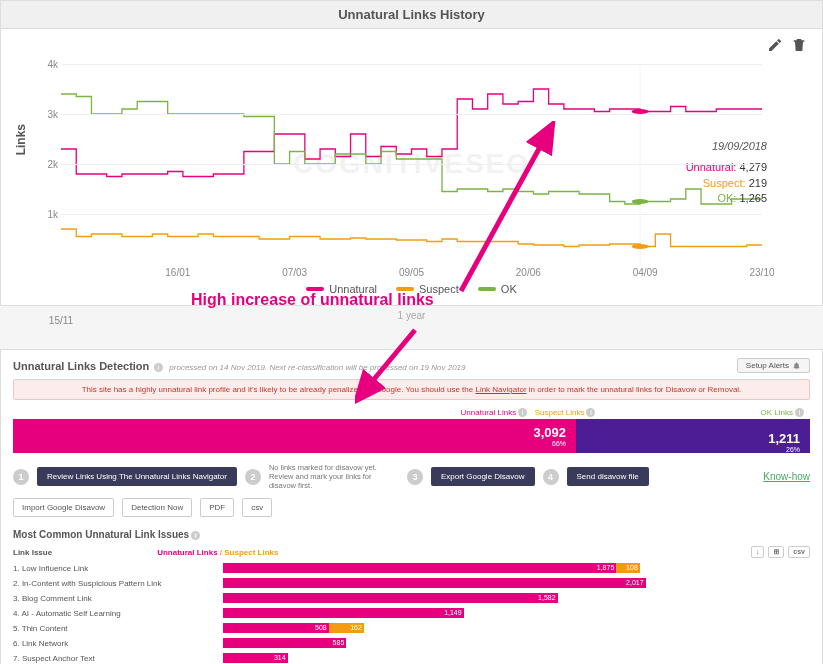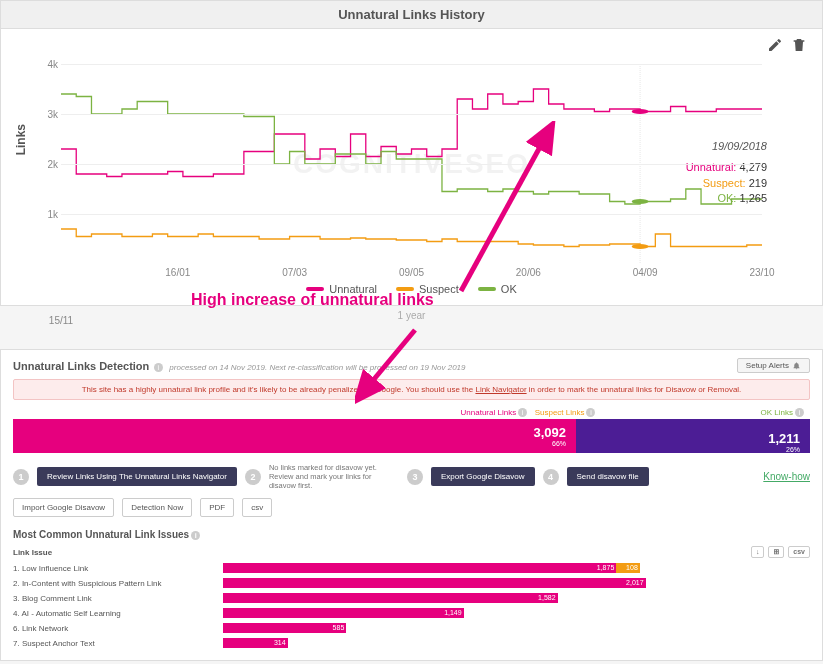--- a/index.html
+++ b/index.html
@@ -197,20 +197,21 @@
     <a href="#" class="know-how">Know-how</a>
     <button class="light-btn">Import Google Disavow</button>
     <button class="light-btn">Detection Now</button>
     <button class="light-btn">PDF</button>
     <button class="light-btn">csv</button>
   </div>
 
   <div class="issues-title"><span>Most Common Unnatural Link Issues</span><span class="info-i">i</span></div>
   <div class="issues-head">
     <span>Link Issue</span>
+    <span style="flex:1; margin-left:105px;"><span style="color:#e6007e;">Unnatural Links</span><span style="color:#f39c12;"> / Suspect Links</span></span>
     <span class="dl-icons">
       <span>↓</span>
       <span>⊞</span>
       <span>csv</span>
     </span>
   </div>
   <div id="issues-list">
       <div class="issue-row">
         <div class="issue-label">1. Low Influence Link</div>
         <div class="issue-bar-wrap">
@@ -235,20 +236,29 @@
         </div>
       </div>
       <div class="issue-row">
         <div class="issue-label">4. AI - Automatic Self Learning</div>
         <div class="issue-bar-wrap">
           <div class="issue-bar" style="width: 41%; background: rgb(230, 0, 126);"></div>
           <div class="issue-val" style="right: 59%; margin-right: 2px;">1,149</div>
         </div>
       </div>
       <div class="issue-row">
+        <div class="issue-label">5. Thin Content</div>
+        <div class="issue-bar-wrap">
+          <div class="issue-bar" style="width: 18%; background: rgb(230, 0, 126);"></div>
+          <div class="issue-val" style="right: 82%; margin-right: 2px;">508</div>
+          <div class="issue-bar" style="left: 18%; width: 6%; background: rgb(243, 156, 18);"></div>
+          <div class="issue-val" style="right: 76%; margin-right: 2px;">162</div>
+        </div>
+      </div>
+      <div class="issue-row">
         <div class="issue-label">6. Link Network</div>
         <div class="issue-bar-wrap">
           <div class="issue-bar" style="width: 21%; background: rgb(230, 0, 126);"></div>
           <div class="issue-val" style="right: 79%; margin-right: 2px;">585</div>
         </div>
       </div>
       <div class="issue-row">
         <div class="issue-label">7. Suspect Anchor Text</div>
         <div class="issue-bar-wrap">
           <div class="issue-bar" style="width: 11%; background: rgb(230, 0, 126);"></div>

